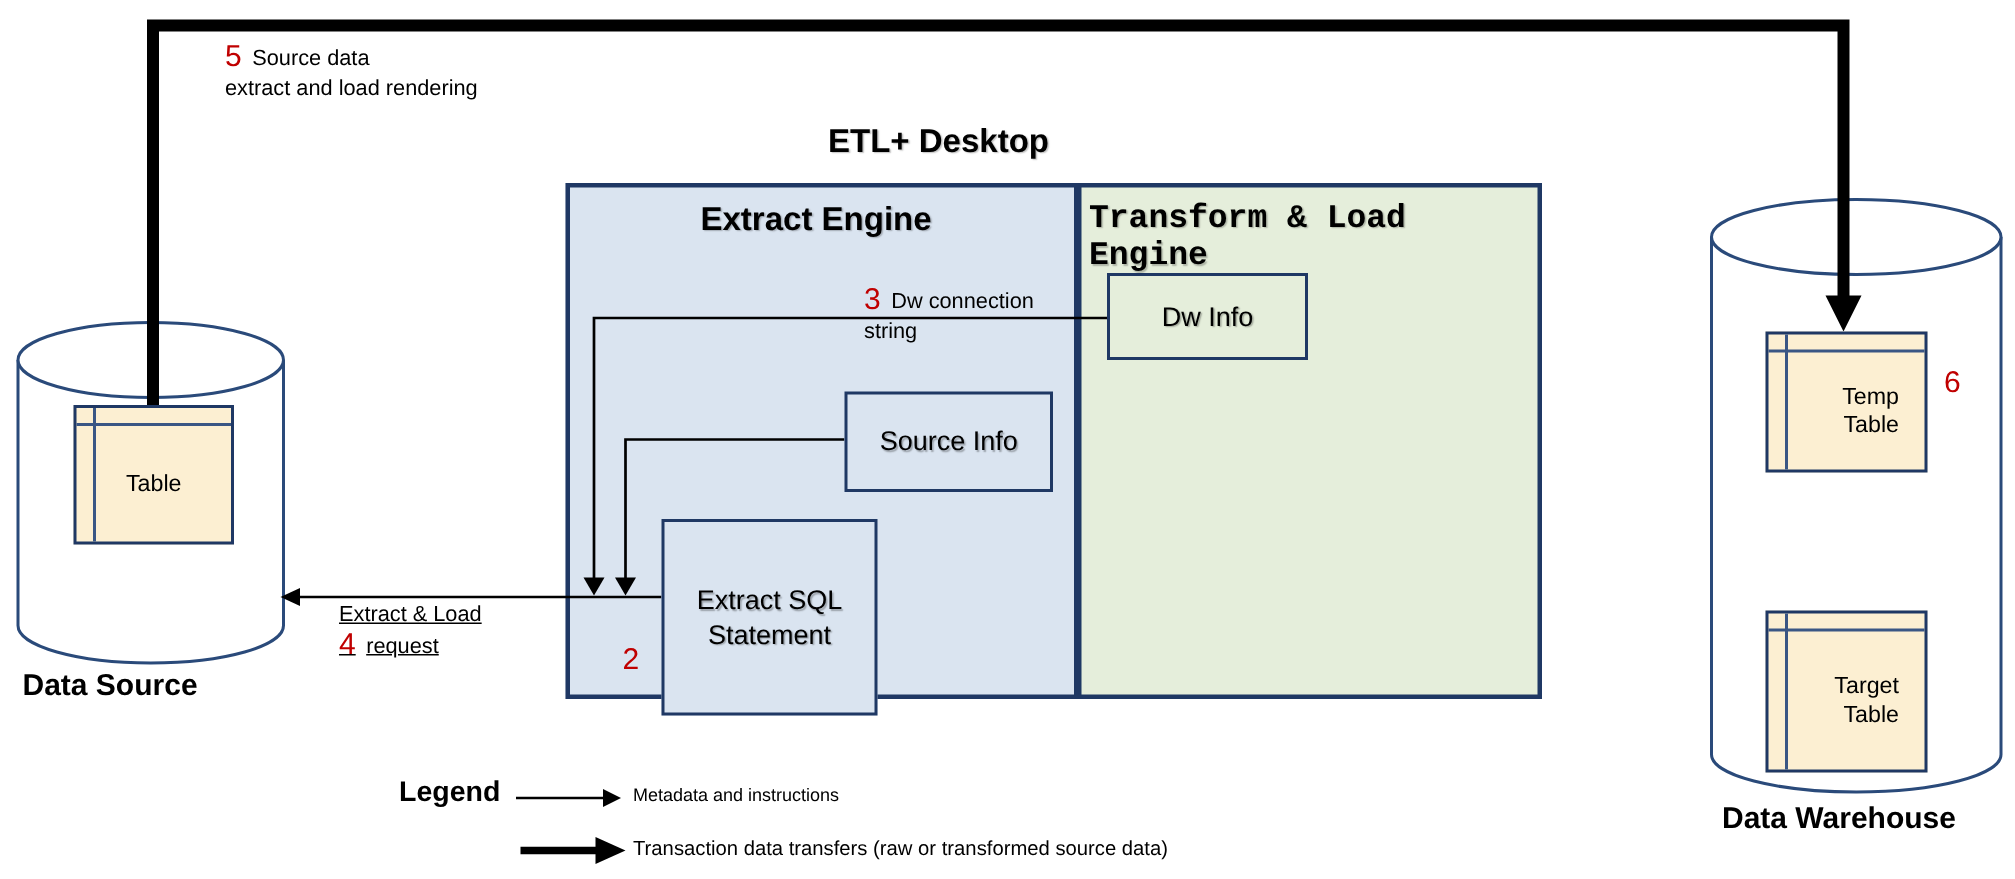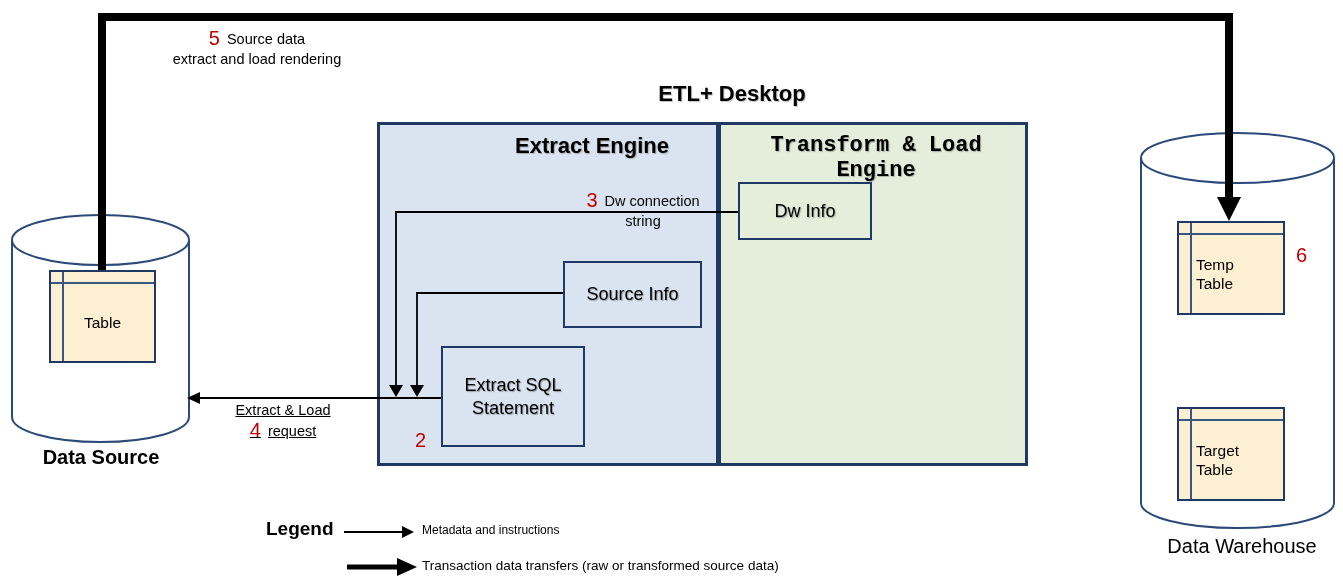--- a/index.html
+++ b/index.html
@@ -19,43 +19,43 @@
     position:absolute;box-sizing:border-box;z-index:3;
     border:2.5px solid var(--navy);
     display:flex;align-items:center;justify-content:center;text-align:center;
     font-weight:normal;font-size:18px;line-height:1.25;
     text-shadow:1px 1px 1px rgba(0,0,0,0.3);
   }
   .node.blue-fill{background:var(--blue-fill);}
   .node.green-fill{background:var(--green-fill);}
   .node-dw-info{left:738px;top:182px;width:134px;height:58px;}
   .node-source-info{left:563px;top:261px;width:139px;height:67px;}
-  .node-extract-sql{left:441px;top:346px;width:144px;height:101px;padding:0 10px;}
+  .node-extract-sql{left:441px;top:346px;width:144px;height:131px;padding:0 10px;}
   .tablebox{
     position:absolute;box-sizing:border-box;z-index:3;
     background:var(--cream-fill);border:2.5px solid var(--navy);
-    display:flex;align-items:center;justify-content:center;text-align:left;
+    display:flex;align-items:center;justify-content:center;text-align:right;
     font-size:15.5px;line-height:1.25;padding-top:12px;
   }
   .tablebox::before{ 
     content:"";position:absolute;left:0;right:0;top:10px;height:2px;background:#3a5684;
   }
   .tablebox::after{ 
     content:"";position:absolute;top:0;bottom:0;left:11px;width:2px;background:#3a5684;
   }
   .tbl-source{left:49px;top:270px;width:107px;height:93px;}
   .tbl-temp{left:1177px;top:221px;width:108px;height:94px;}
-  .tbl-target{left:1177px;top:407px;width:108px;height:94px;}
+  .tbl-target{left:1177px;top:407px;width:108px;height:108px;}
   .lbl{position:absolute;z-index:4;}
-  .lbl.center{text-align:center;}
+  .lbl.center{text-align:left;}
   .title-main{left:552px;top:81px;width:360px;font-size:22px;font-weight:bold;text-shadow:1px 1px 1px rgba(0,0,0,0.25);}
   .title-extract{left:467px;top:133px;width:250px;font-size:22px;font-weight:bold;text-shadow:1px 1px 1px rgba(0,0,0,0.25);}
   .title-transform{left:726px;top:133px;width:300px;font-size:22px;font-weight:bold;text-shadow:1px 1px 1px rgba(0,0,0,0.25);font-family:Liberation Mono, monospace;}
   .title-source{left:15px;top:446px;width:172px;font-size:20px;font-weight:bold;}
-  .title-warehouse{left:1148px;top:535px;width:188px;font-size:20px;font-weight:normal;}
+  .title-warehouse{left:1148px;top:535px;width:188px;font-size:20px;font-weight:bold;}
   .note{font-size:14.5px;line-height:20px;}
   .rnum{color:var(--red);font-size:20px;font-weight:normal;line-height:1;vertical-align:-1px;}
   .note .rnum{margin-right:7px;}
   .note5{left:150px;top:28px;width:214px;}
   .note3{left:576px;top:190px;width:134px;}
   .note1{left:414px;top:274px;width:140px;}
   .note4{left:226px;top:400px;width:114px;text-decoration:underline;}
   .num2{left:415px;top:430px;}
   .num6{left:1296px;top:245px;}
   .legend-title{left:266px;top:518px;width:90px;font-size:19px;font-weight:bold;}

